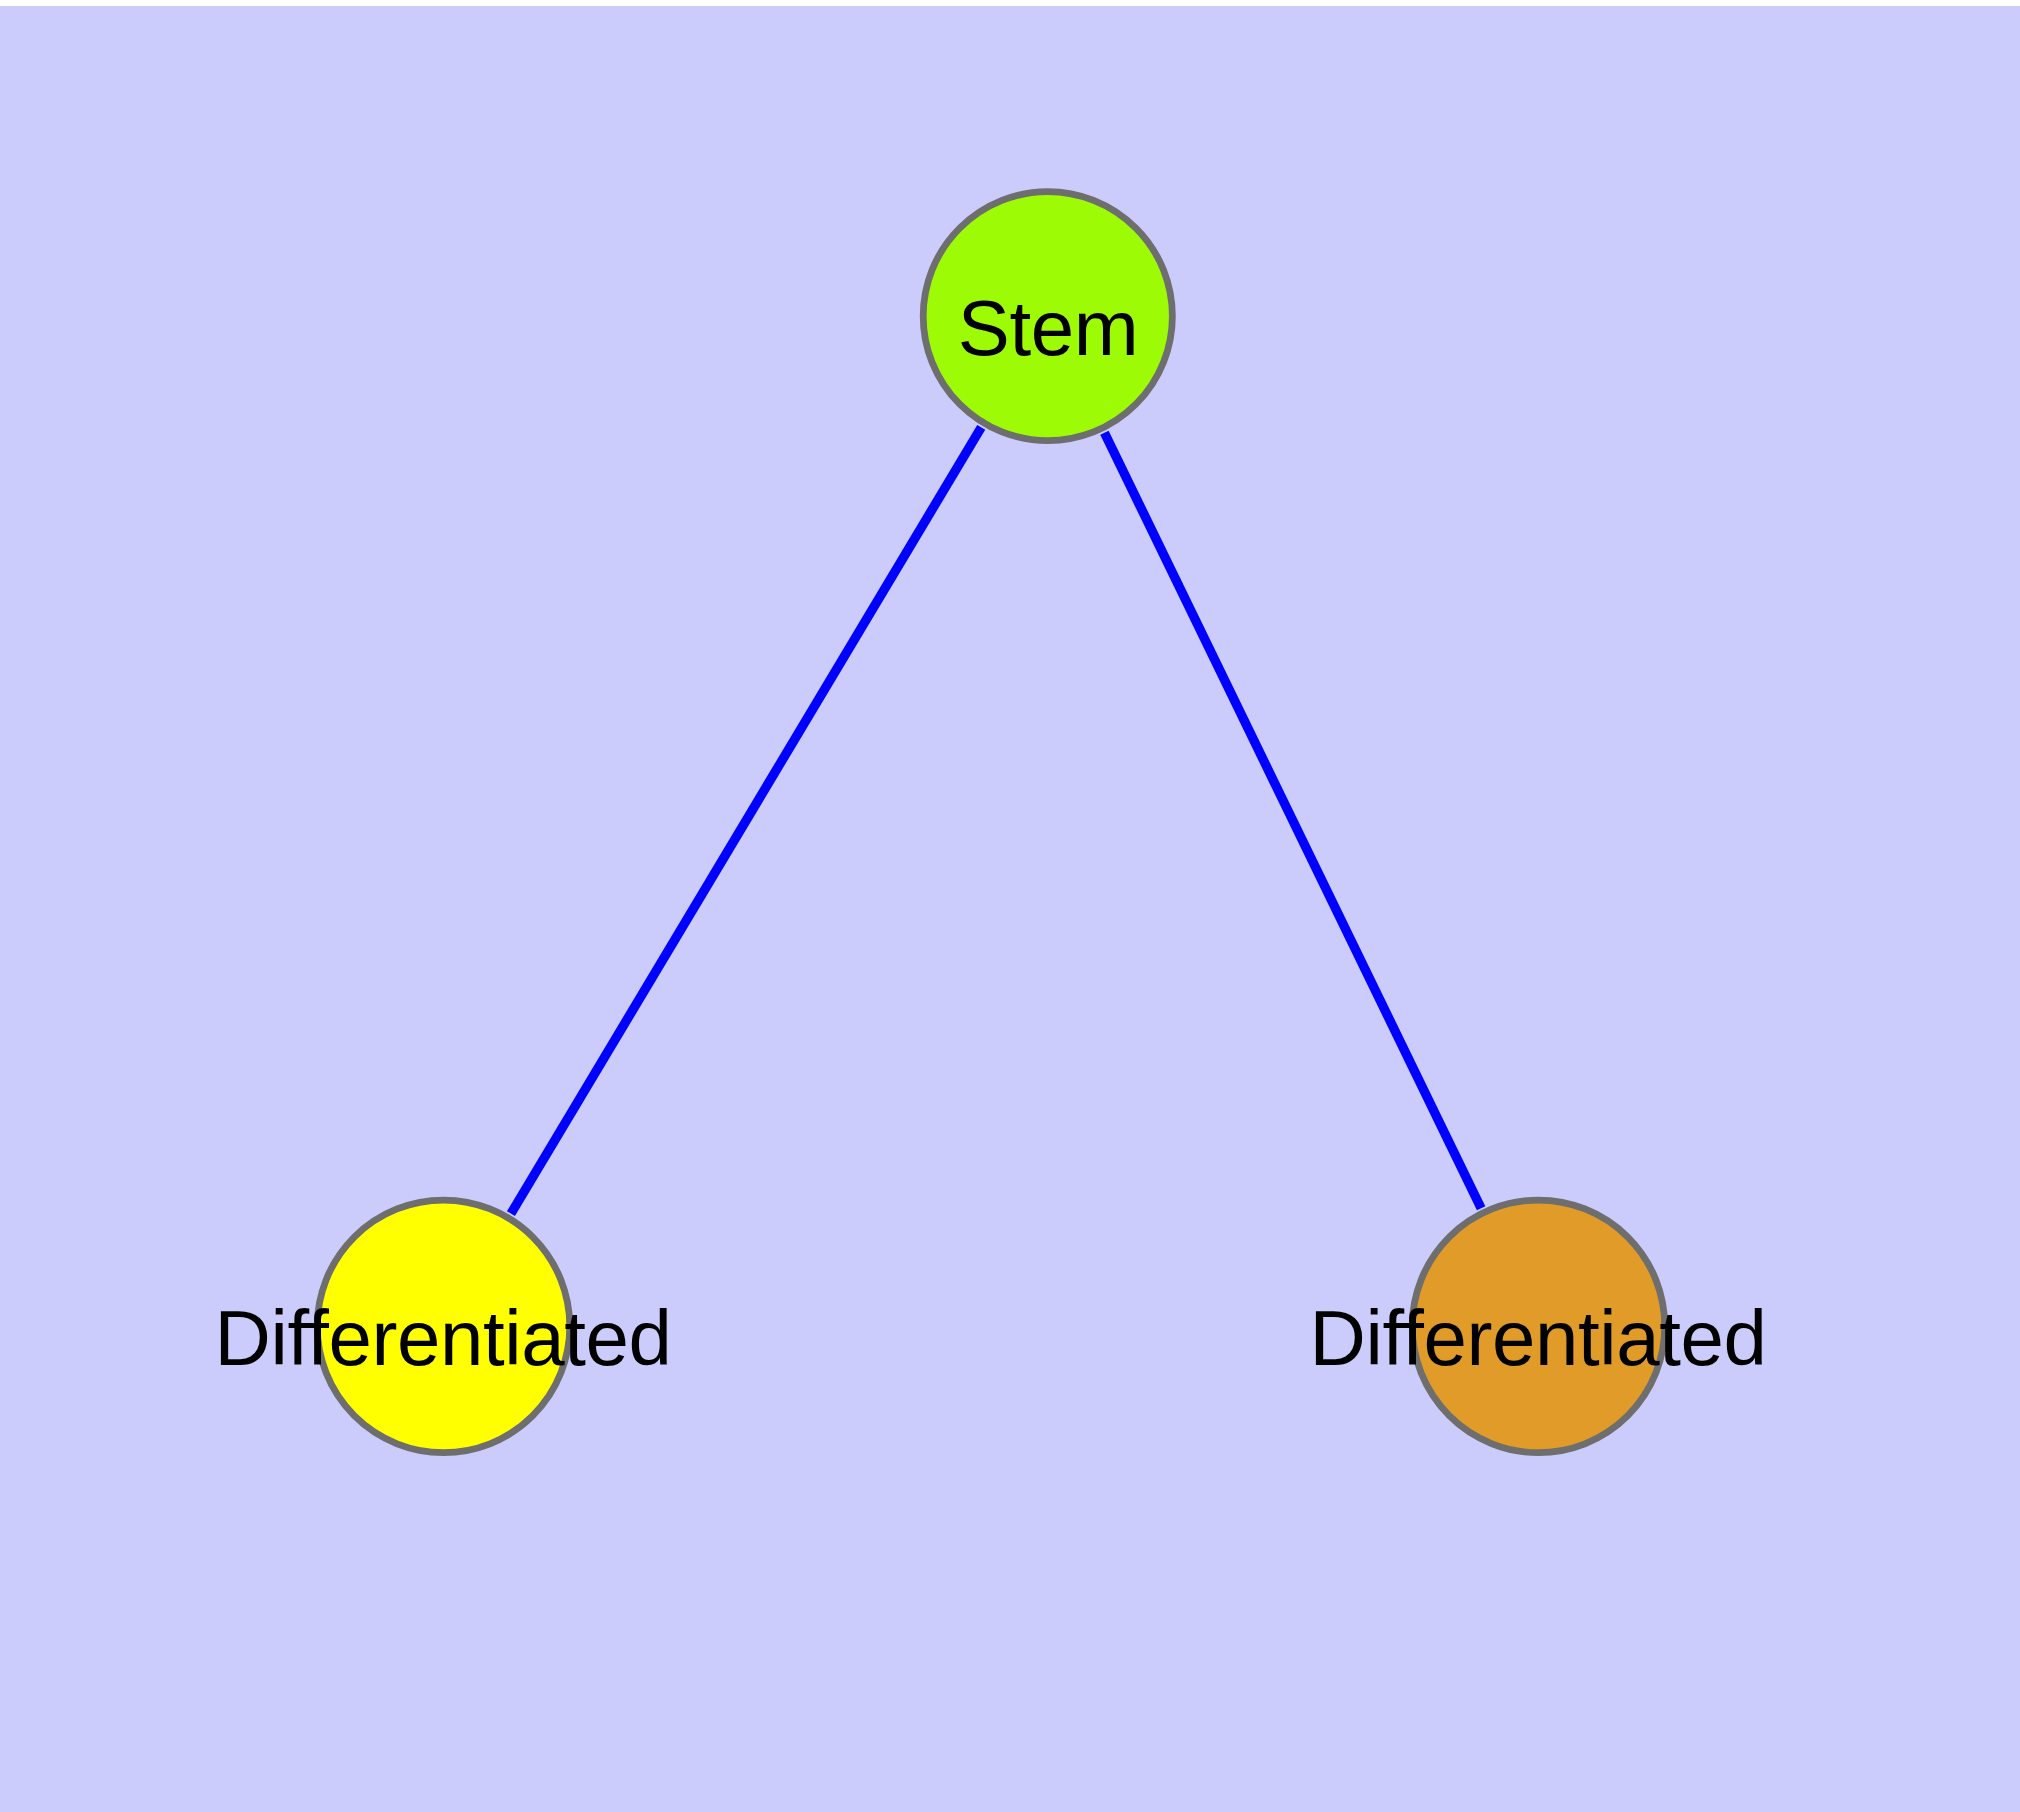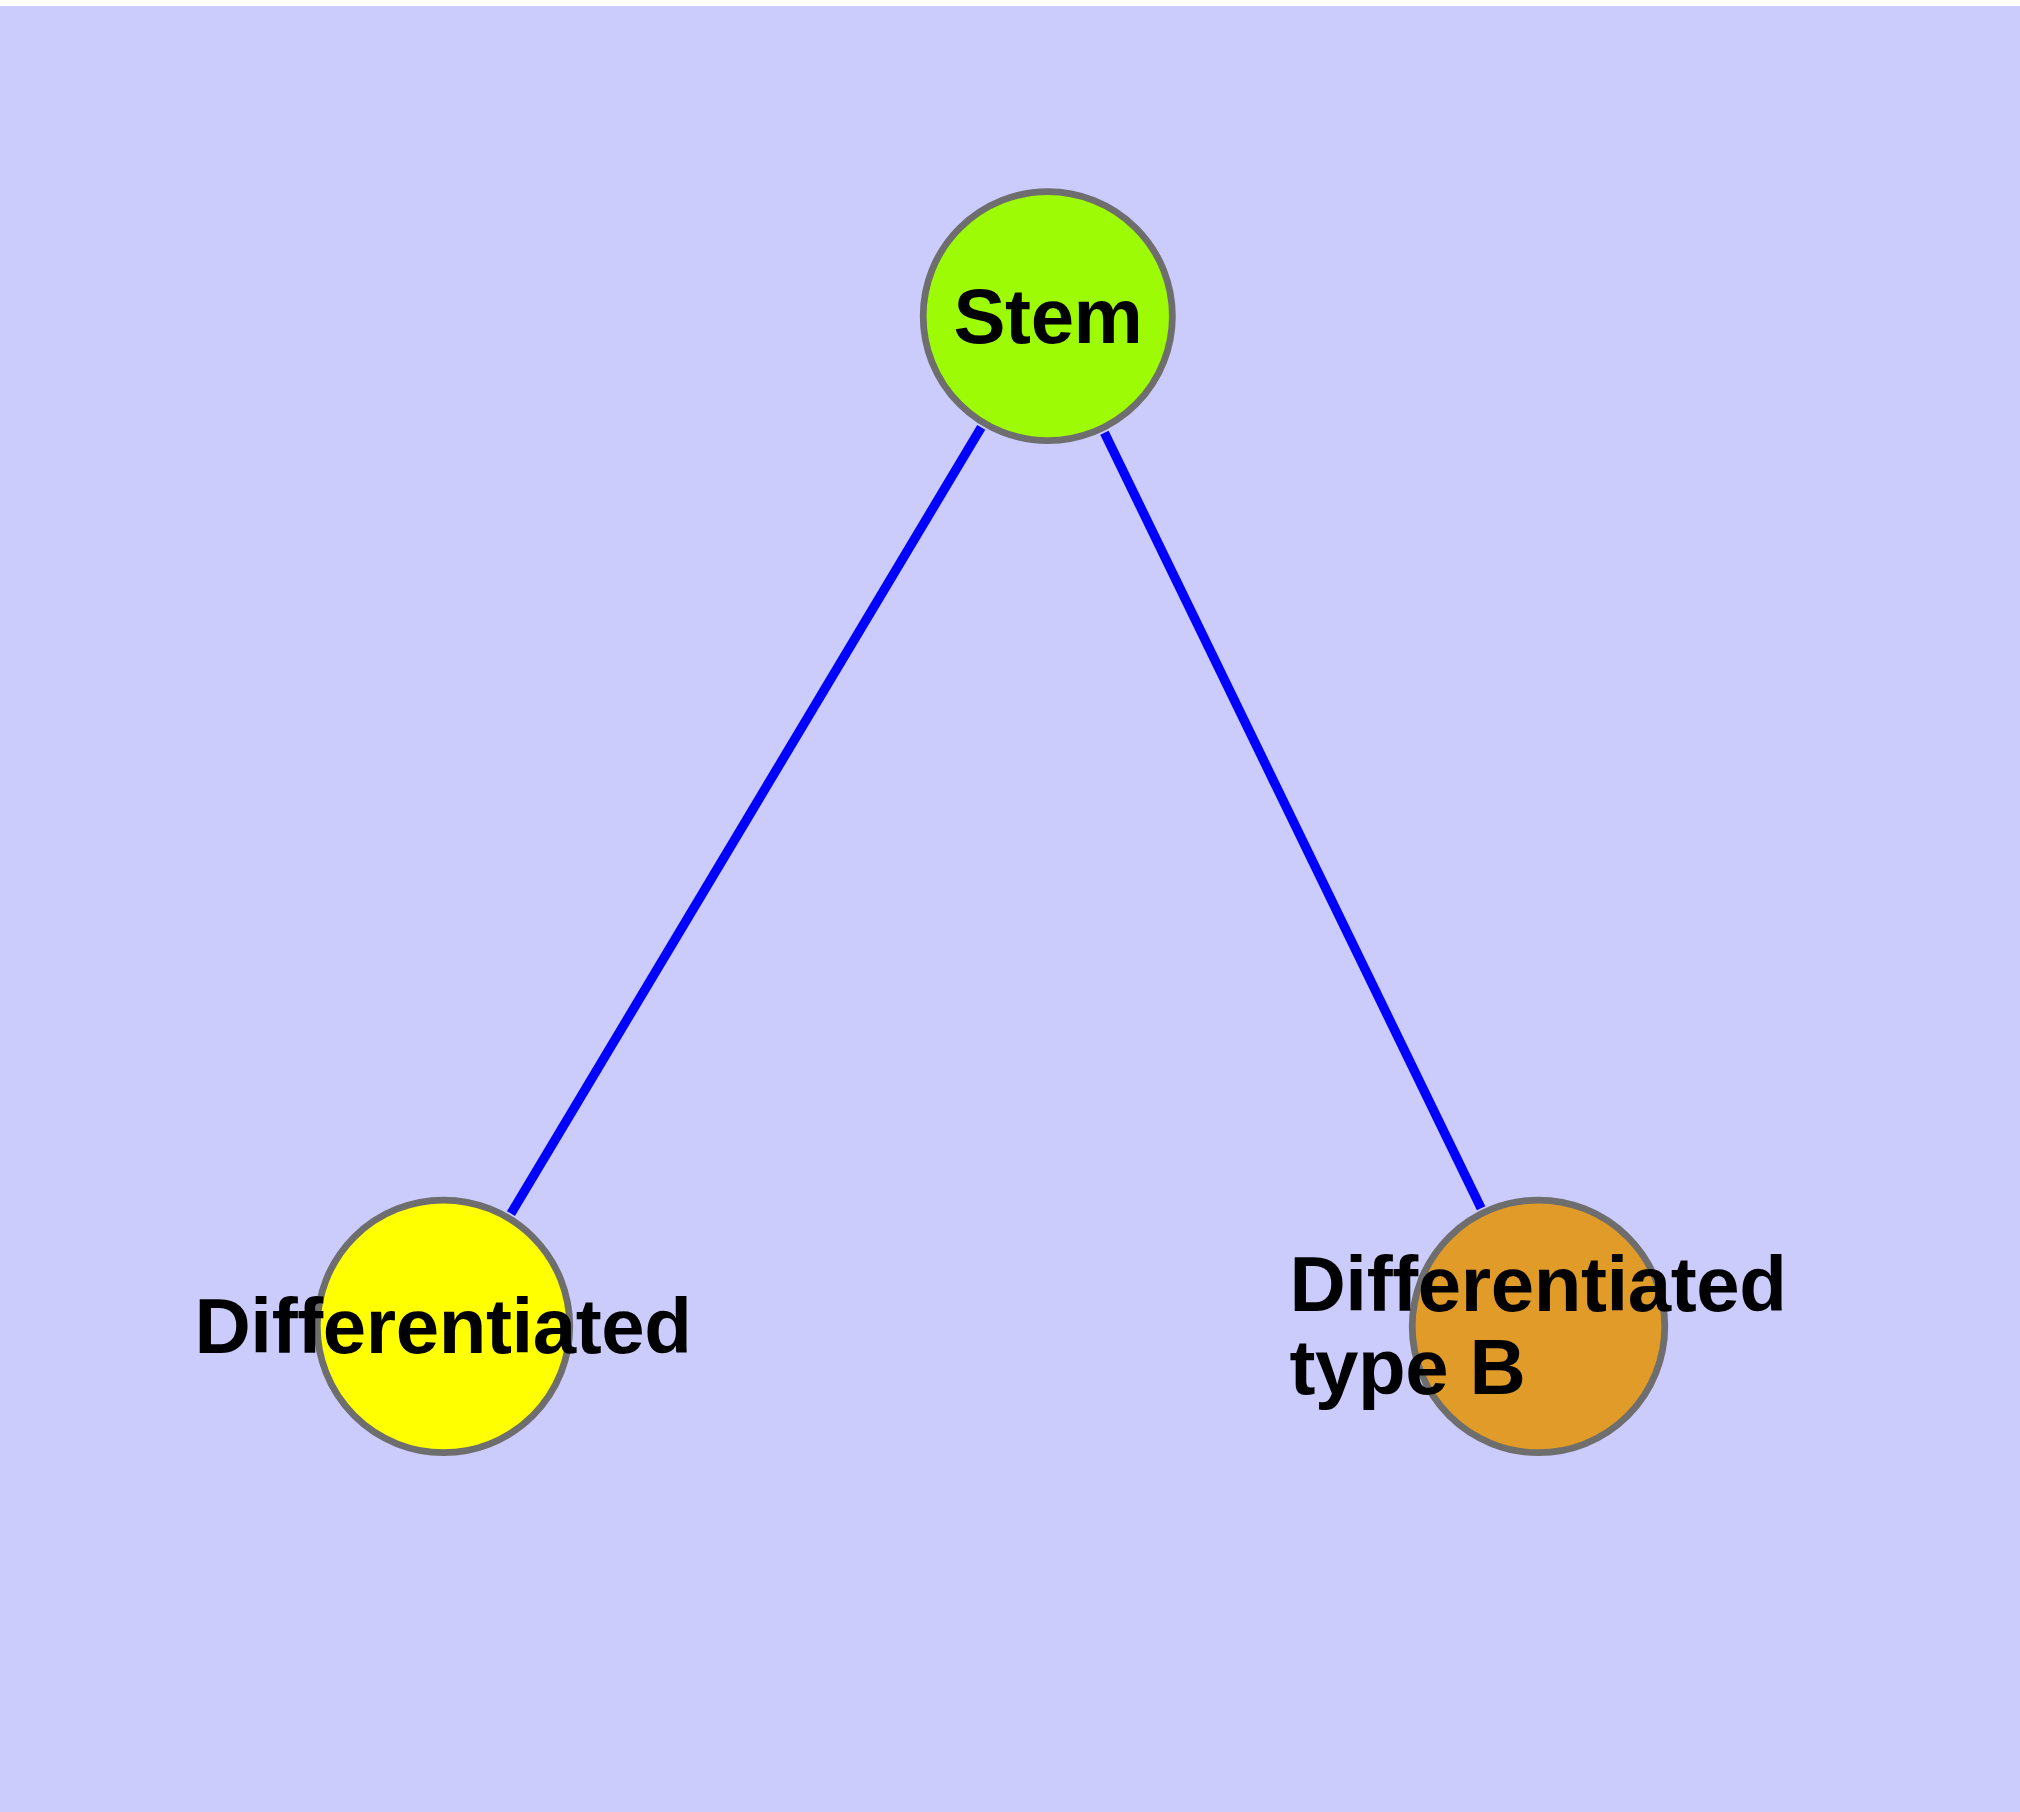--- a/index.html
+++ b/index.html
@@ -27,27 +27,28 @@
   #graph-svg {
     position: absolute;
     left: 0;
     top: 0;
     width: 2021px;
     height: 1812px;
   }
   .node-label {
     position: absolute;
     transform: translate(-50%, -50%);
-    text-align: left;
+    text-align: right;
     color: #000000;
-    font-weight: bold;
+    font-weight: normal;
     white-space: pre;
     pointer-events: none;
     line-height: 1.06;
     letter-spacing: -0.4px;
+    margin-top: 12px;
   }
   .label-lg {
     font-size: 78px;
   }
 </style>
 </head>
 <body>
 
 <div id="canvas">
 
@@ -61,17 +62,17 @@
     <g id="node-layer">
         <circle cx="1236" cy="373" r="147" fill="#9dfb06" stroke="#6e6e6e" stroke-width="8"></circle>
         <circle cx="523" cy="1565" r="149" fill="#ffff00" stroke="#6e6e6e" stroke-width="8"></circle>
         <circle cx="1815" cy="1565" r="149" fill="#e09b28" stroke="#6e6e6e" stroke-width="8"></circle>
       </g>
   </svg>
 
   <div id="label-layer">
       <div class="node-label label-lg" style="left: 1048px; top: 316px; color: rgb(0, 0, 0);"><span style="display: block;">Stem</span></div>
       <div class="node-label label-lg" style="left: 443px; top: 1326px; color: rgb(0, 0, 0);"><span style="display: block;">Differentiated</span></div>
-      <div class="node-label label-lg" style="left: 1538px; top: 1326px; color: rgb(0, 0, 0);"><span style="display: block;">Differentiated</span><span style="display: block;">type B</span></div>
+      <div class="node-label label-lg" style="left: 1538px; top: 1326px; color: rgb(0, 0, 0);"><span style="display: block;">Differentiated</span></div>
     </div>
 
 </div>
 
 
 </body></html>

